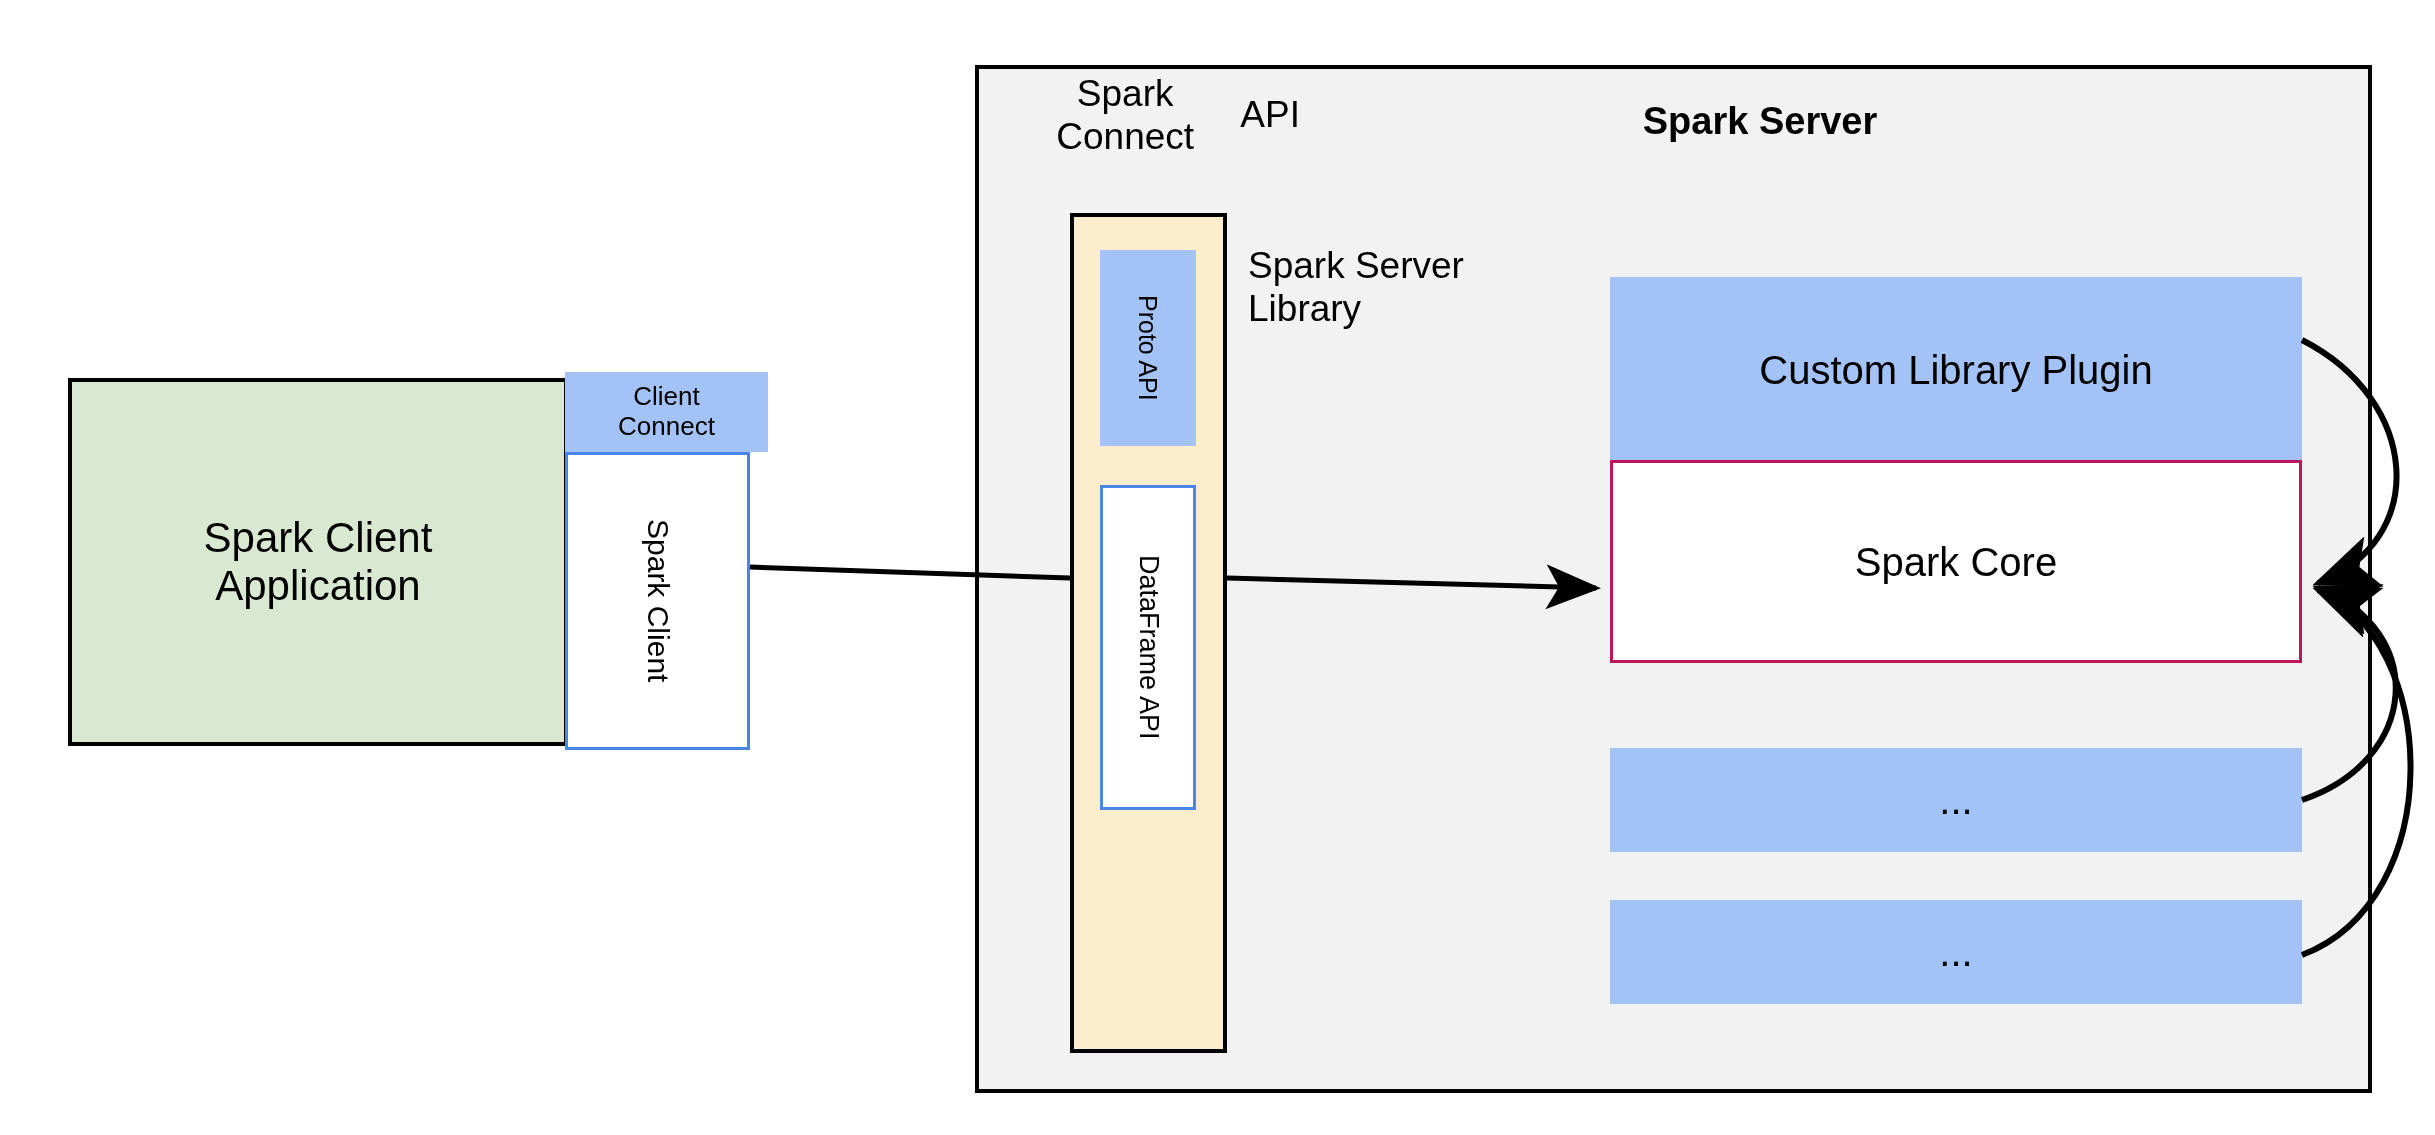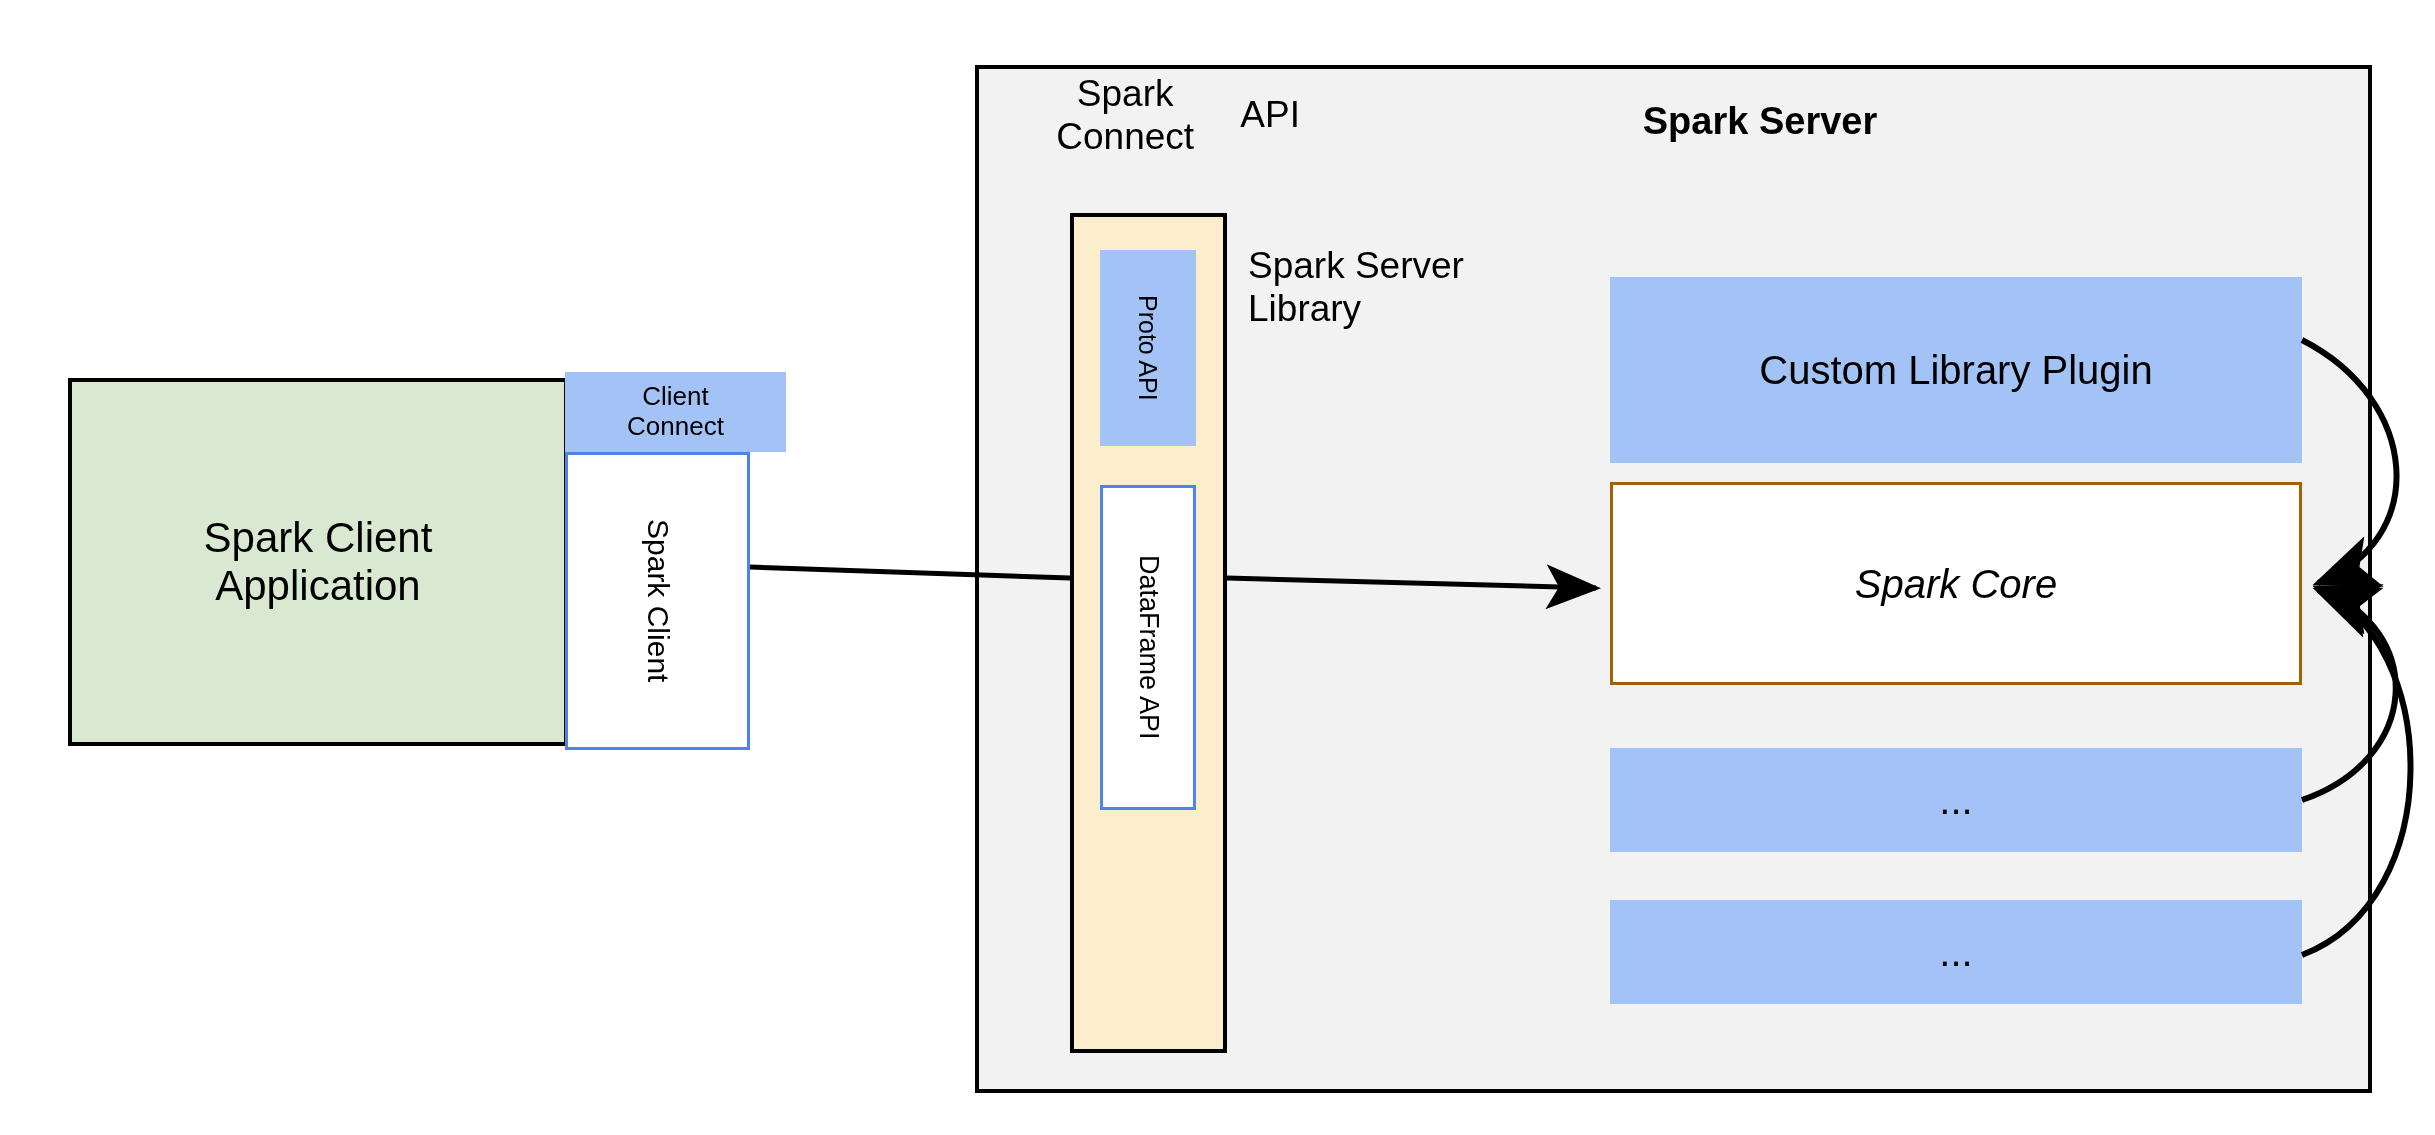--- a/index.html
+++ b/index.html
@@ -15,21 +15,21 @@
        align-items:center;justify-content:center;text-align:center;
        line-height:1.15;}
 
   
   #client-app{
     left:68px;top:378px;width:500px;height:368px;
     background:#d9e8d0;border:4px solid #000000;
     font-size:42px;z-index:3;
   }
   #client-package{
-    left:565px;top:372px;width:221px;height:80px;
+    left:565px;top:372px;width:203px;height:80px;
     background:#a3c2f5;border:2px solid #a3c2f5;
     font-size:26px;z-index:4;
   }
   #spark-client{
     left:565px;top:452px;width:185px;height:298px;
     background:#ffffff;border:3px solid #4a86e8;
     font-size:30px;z-index:5;
   }
   .vtext{writing-mode:vertical-rl;text-orientation:mixed;white-space:nowrap;}
 
@@ -67,22 +67,22 @@
     left:1100px;top:485px;width:96px;height:325px;
     background:#ffffff;border:3px solid #4a86e8;font-size:27px;z-index:3;
   }
 
   
   #custom-library-plugin{
     left:1610px;top:277px;width:692px;height:186px;
     background:#a3c2f5;border:none;font-size:40px;z-index:2;
   }
   #spark-core{
-    left:1610px;top:482px;width:692px;height:203px;
-    background:#ffffff;border:3px solid #a16207;font-size:40px;z-index:2;font-style:italic;
+    left:1610px;top:460px;width:692px;height:203px;
+    background:#ffffff;border:3px solid #be185d;font-size:40px;z-index:2;
   }
   #more-boxes-1{
     left:1610px;top:748px;width:692px;height:104px;
     background:#a3c2f5;border:none;font-size:40px;z-index:2;
   }
   #more-boxes-2{
     left:1610px;top:900px;width:692px;height:104px;
     background:#a3c2f5;border:none;font-size:40px;z-index:2;
   }
   #svg-arrows{position:absolute;left:0;top:0;width:2435px;height:1135px;

